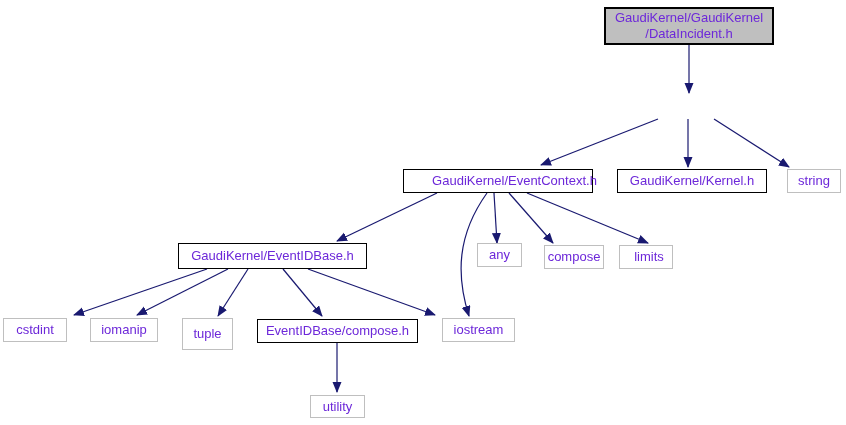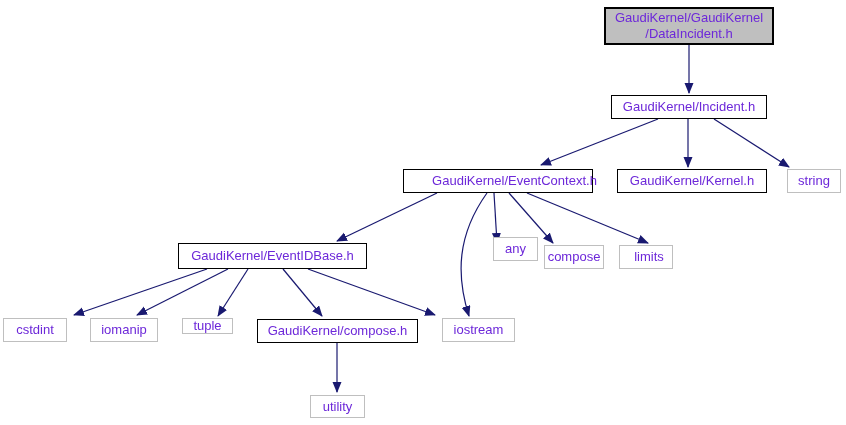--- a/index.html
+++ b/index.html
@@ -60,55 +60,52 @@
       <path d="M228,269 L137,315" fill="none" stroke="#191970" stroke-width="1.2" marker-end="url(#arrow)"></path>
       <path d="M248,269 L218,316" fill="none" stroke="#191970" stroke-width="1.2" marker-end="url(#arrow)"></path>
       <path d="M283,269 L322,316" fill="none" stroke="#191970" stroke-width="1.2" marker-end="url(#arrow)"></path>
       <path d="M308,269 L435,315" fill="none" stroke="#191970" stroke-width="1.2" marker-end="url(#arrow)"></path>
       <path d="M337,343 L337,392" fill="none" stroke="#191970" stroke-width="1.2" marker-end="url(#arrow)"></path>
     </svg>
 <div class="node current" style="left: 604px; top: 7px; width: 170px; height: 38px;">
       <div>GaudiKernel/GaudiKernel</div>
       <div>/DataIncident.h</div>
     </div>
-    <div class="node internal" style="left: 611px; top: 95px; width: 156px; height: 24px;">
-      <div>GaudiKernel/Incident.h</div>
-    </div>
     <div class="node internal" style="left: 403px; top: 169px; width: 190px; height: 24px; padding-left: 33px;">
       <div>GaudiKernel/EventContext.h</div>
     </div>
     <div class="node internal" style="left: 617px; top: 169px; width: 150px; height: 24px;">
       <div>GaudiKernel/Kernel.h</div>
     </div>
     <div class="node external" style="left: 787px; top: 169px; width: 54px; height: 24px;">
       <div>string</div>
     </div>
     <div class="node internal" style="left: 178px; top: 243px; width: 189px; height: 26px;">
       <div>GaudiKernel/EventIDBase.h</div>
     </div>
-    <div class="node external" style="left: 477px; top: 237px; width: 45px; height: 24px; margin-left: 16px;">
+    <div class="node external" style="left: 477px; top: 243px; width: 45px; height: 24px;">
       <div>any</div>
     </div>
     <div class="node external" style="left: 544px; top: 245px; width: 60px; height: 24px;">
       <div>compose</div>
     </div>
     <div class="node external" style="left: 619px; top: 245px; width: 54px; height: 24px; padding-left: 6px;">
       <div>limits</div>
     </div>
     <div class="node external" style="left: 3px; top: 318px; width: 64px; height: 24px; align-items: center;">
       <div>cstdint</div>
     </div>
     <div class="node external" style="left: 90px; top: 318px; width: 68px; height: 24px;">
       <div>iomanip</div>
     </div>
-    <div class="node external" style="left: 182px; top: 318px; width: 51px; height: 16px;">
+    <div class="node external" style="left: 182px; top: 318px; width: 51px; height: 32px;">
       <div>tuple</div>
     </div>
     <div class="node internal" style="left: 257px; top: 319px; width: 161px; height: 24px;">
-      <div>GaudiKernel/compose.h</div>
+      <div>EventIDBase/compose.h</div>
     </div>
     <div class="node external" style="left: 442px; top: 318px; width: 73px; height: 24px;">
       <div>iostream</div>
     </div>
     <div class="node external" style="left: 310px; top: 395px; width: 55px; height: 23px;">
       <div>utility</div>
     </div>
   </div>
 
 </body></html>

